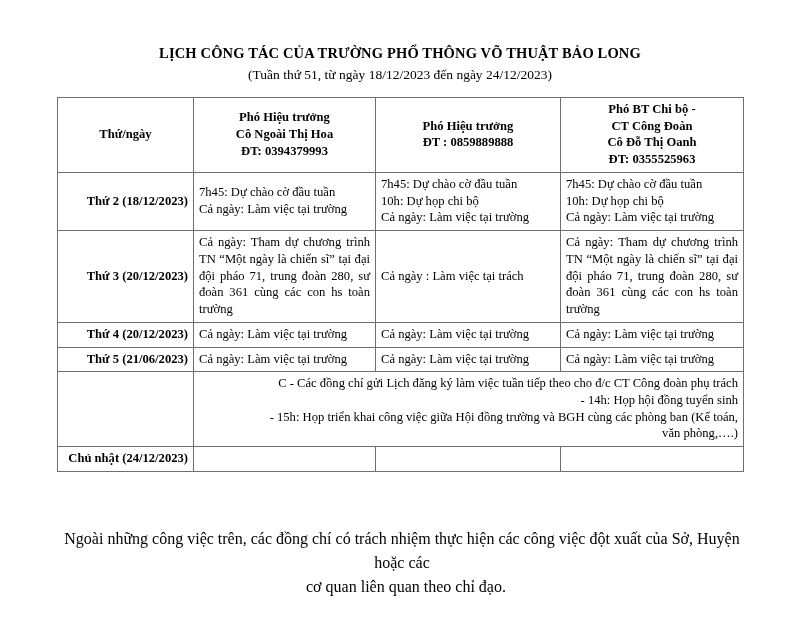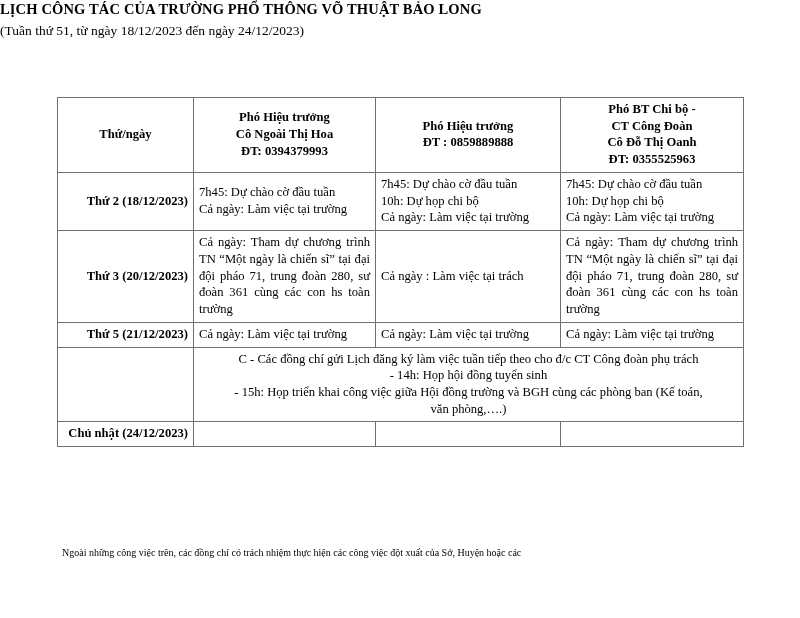--- a/index.html
+++ b/index.html
@@ -17,21 +17,22 @@
   }
   .page {
     width: 800px;
     height: 618px;
     position: relative;
     box-sizing: border-box;
   }
 
   
   .title-block {
-    text-align: left;
+    padding-top: 44px;
+    text-align: center;
   }
   .doc-title {
     font-size: 14.5px;
     font-weight: bold;
     letter-spacing: 0.15px;
     line-height: 1.35;
     margin: 0;
   }
   .doc-subtitle {
     font-size: 13.5px;
@@ -88,37 +89,37 @@
   td.taskcell.justify {
     text-align: justify;
     text-align-last: left;
     hyphens: none;
     margin-top: 25px;
   }
   td.taskcell .ln { display: block; }
   td.empty { }
 
   td.merged {
-    text-align: center;
+    text-align: right;
     padding-left: 7px;
     padding-top: 5px;
     padding-bottom: 6px;
     margin-top: 44px;
   }
   td.merged .ln { display: block; }
 
   
   .footnote {
     position: absolute;
     left: 62px;
-    top: 545px;
+    top: 527px;
     width: 680px;
-    font-size: 10px;
+    font-size: 16px;
     line-height: 1.5;
-    text-align: left;
+    text-align: center;
   }
   .footnote .ln { display: block; }
   .footnote .ln.second { margin-left: 8px; }
 </style>
 </head>
 <body>
 
 <div class="page">
 
   <div class="title-block">
@@ -177,23 +178,35 @@
 
         <tr>
           <td class="daycell">Thứ 3 (20/12/2023)</td>
           <td class="taskcell justify">Cả ngày: Tham dự chương trình TN “Một ngày là chiến sĩ” tại đại đội pháo 71, trung đoàn 280, sư đoàn 361 cùng các con hs toàn trường</td>
           <td class="taskcell">
             <span class="ln">Cả ngày : Làm việc tại trách</span>
           </td>
           <td class="taskcell justify">Cả ngày: Tham dự chương trình TN “Một ngày là chiến sĩ” tại đại đội pháo 71, trung đoàn 280, sư đoàn 361 cùng các con hs toàn trường</td>
         </tr>
 
-
-        <tr>
-          <td class="daycell">Thứ 5 (21/12/2023)</td>
+        <tr>
+          <td class="daycell">Thứ 4 (20/12/2023)</td>
+          <td class="taskcell">
+            <span class="ln">Cả ngày: Làm việc tại trường</span>
+          </td>
+          <td class="taskcell">
+            <span class="ln">Cả ngày: Làm việc tại trường</span>
+          </td>
+          <td class="taskcell">
+            <span class="ln">Cả ngày: Làm việc tại trường</span>
+          </td>
+        </tr>
+
+        <tr>
+          <td class="daycell">Thứ 5 (21/06/2023)</td>
           <td class="taskcell">
             <span class="ln">Cả ngày: Làm việc tại trường</span>
           </td>
           <td class="taskcell">
             <span class="ln">Cả ngày: Làm việc tại trường</span>
           </td>
           <td class="taskcell">
             <span class="ln">Cả ngày: Làm việc tại trường</span>
           </td>
         </tr>
@@ -216,15 +229,16 @@
           <td class="taskcell empty">&nbsp;</td>
           <td class="taskcell empty">&nbsp;</td>
         </tr>
 
       </tbody>
     </table>
   </div>
 
   <div class="footnote">
     <span class="ln">Ngoài những công việc trên, các đồng chí có trách nhiệm thực hiện các công việc đột xuất của Sở, Huyện hoặc các</span>
+    <span class="ln second">cơ quan liên quan theo chỉ đạo.</span>
   </div>
 
 </div>
 
 </body></html>

